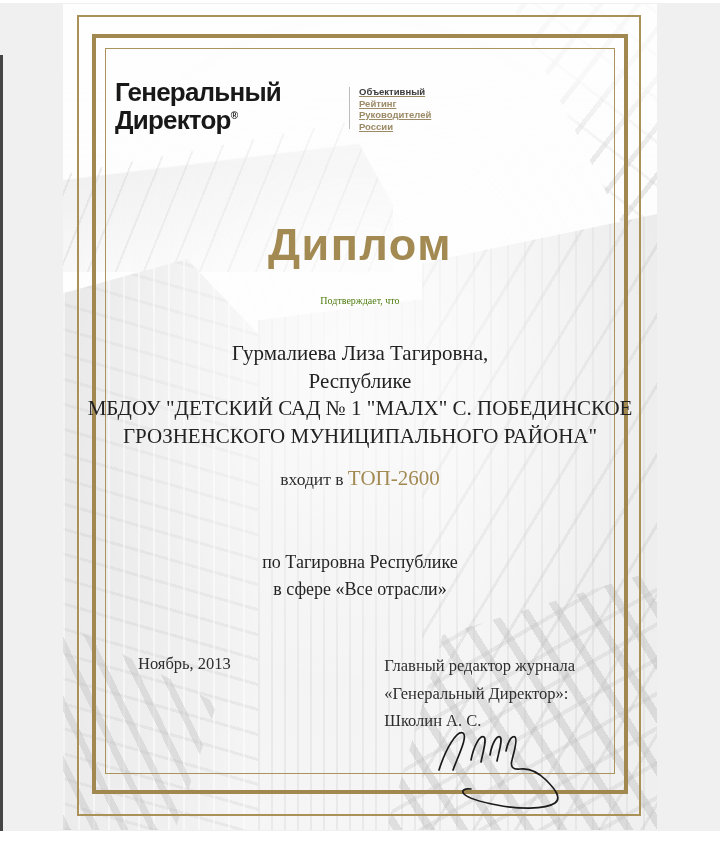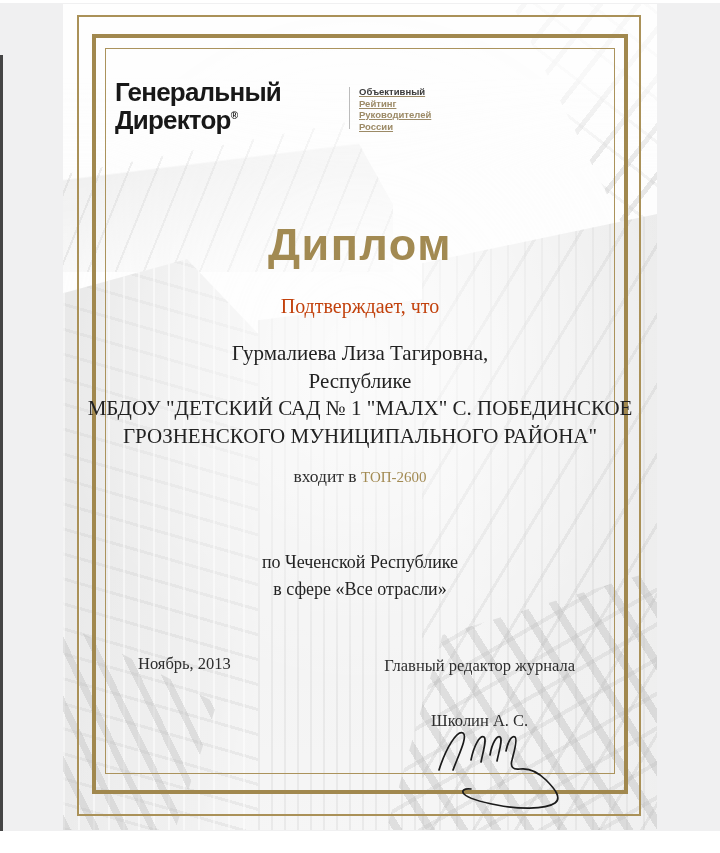--- a/index.html
+++ b/index.html
@@ -98,31 +98,31 @@
     font-family:"Liberation Sans", sans-serif; font-size:9.5px; line-height:11.5px;
     color:#9c8a66; font-weight:bold;text-decoration:underline;
   }
   #logo-tagline .dark { color:#3c3c3c; }
   
   .centered { position:absolute; left:0; width:100%; text-align:center; }
   #title {
     top:215px; font-family:"Liberation Sans", sans-serif; font-weight:bold;
     font-size:45px; color:#a28a52; letter-spacing:1.5px;
   }
-  #confirm { top:291px; font-size:20px; color:#c2410c; }
+  #confirm { top:291px; font-size:10px; color:#4d7c0f; }
   #recipient { top:336px; font-size:21px; line-height:27.5px; color:#222222; }
   #award { top:462px; font-size:17.5px; color:#2e2e2e; }
-  #award .top-badge { font-size:15px; color:#a28a52; }
+  #award .top-badge { font-size:21px; color:#a28a52; }
   #rating { top:517px; font-size:18px; line-height:27.5px; color:#242424; }
   
   #footer-date {
     position:absolute; left:75px; top:650px; font-size:16.5px; color:#2e2e2e;
   }
   #footer-editor {
-    position:absolute; right:82px; top:648px; text-align:center;
+    position:absolute; right:82px; top:648px; text-align:left;
     font-size:16.5px; line-height:27.5px; color:#2e2e2e;
   }
   #signature-svg { position:absolute; left:350px; top:708px; }
 </style>
 </head>
 <body>
 
 <div id="screen">
   <div id="desk"></div>
   <div id="edge-strip"></div>
@@ -167,28 +167,28 @@
       <span>МБДОУ "ДЕТСКИЙ САД № 1 "МАЛХ" С. ПОБЕДИНСКОЕ</span><br>
       <span>ГРОЗНЕНСКОГО МУНИЦИПАЛЬНОГО РАЙОНА"</span>
     </div>
 
     <div class="centered" id="award">
       <span>входит в </span><span class="top-badge">ТОП-2600</span>
     </div>
 
     <div class="centered" id="rating">
       <br>
-      <span>по Чеченской Республике</span><br>
+      <span>по Тагировна Республике</span><br>
       <span>в сфере «Все отрасли»</span>
     </div>
 
     <div id="footer-date">Ноябрь, 2013</div>
     <div id="footer-editor">
       <span>Главный редактор журнала</span><br>
-      <br>
+      <span>«Генеральный Директор»:</span><br>
       <span>Школин А. С.</span>
     </div>
 
     <svg id="signature-svg" width="180" height="100" viewBox="0 0 180 100">
       <g fill="none" stroke="#1b1b1b" stroke-width="1.7" stroke-linecap="round">
         <path d="M26,58 C33,36 44,18 50,21 C55,24 46,42 40,58"></path>
         <path d="M58,48 C61,33 67,23 71,25 C74,27 70,40 68,50"></path>
         <path d="M77,43 C79,31 84,23 87,25 C90,27 86,39 84,49"></path>
         <path d="M93,39 C95,29 99,23 102,25 C105,27 101,40 99,48 C97,55 100,58 107,57 C115,56 124,59 133,68 C142,77 149,86 142,91 C132,98 104,97 84,93 C68,90 56,87 51,82 C48,79 51,76 58,77"></path>
       </g>

